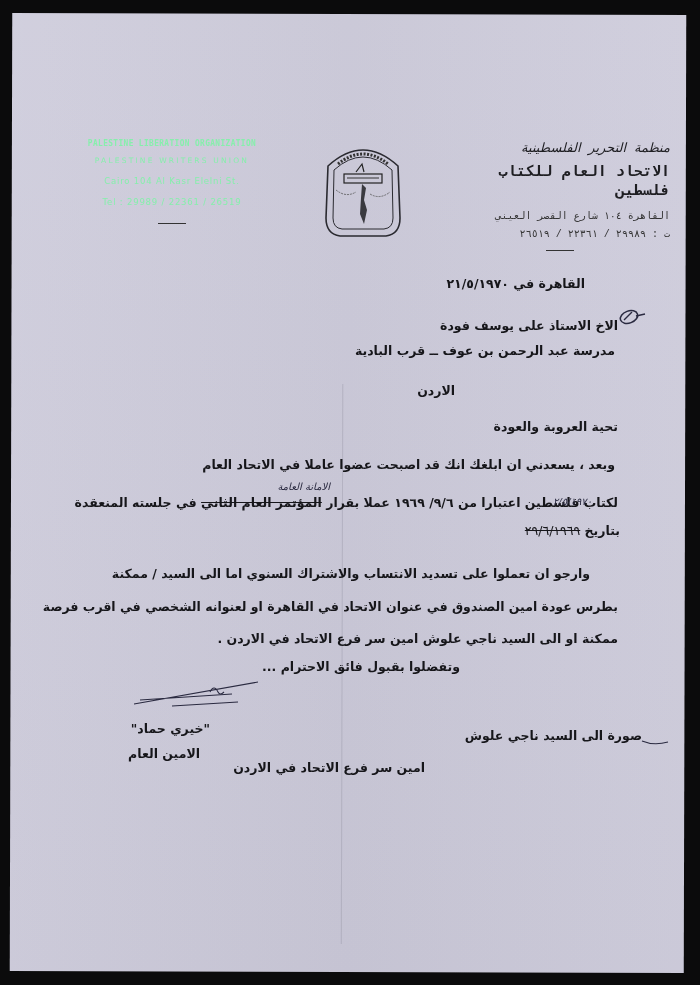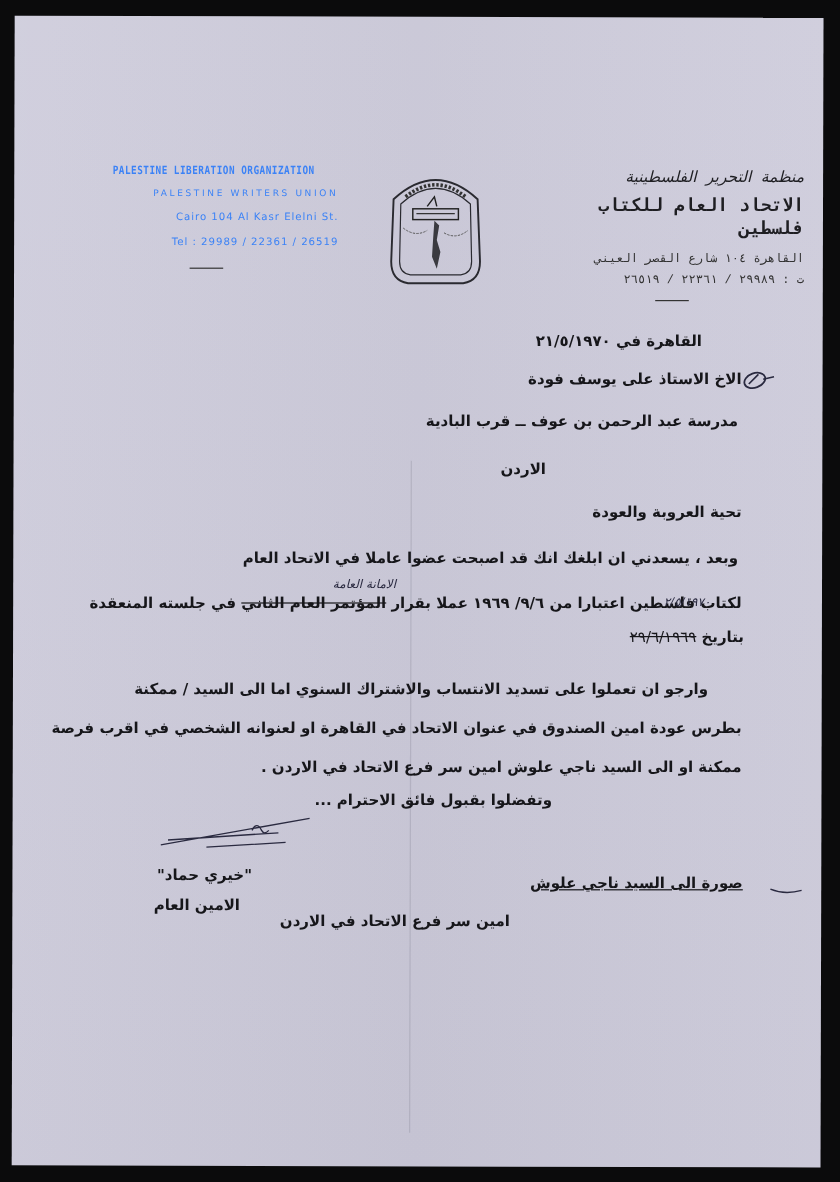--- a/index.html
+++ b/index.html
@@ -18,21 +18,21 @@
       linear-gradient(90deg, rgba(255,255,255,0.05), rgba(0,0,0,0.02) 50%, rgba(255,255,255,0.04)),
       linear-gradient(180deg, rgba(255,255,255,0.04), rgba(0,0,0,0.02));
     transform: rotate(0.15deg);
   }
   .fold {
     position: absolute; left: 331px; top: 370px; width: 1px; height: 560px;
     background: rgba(120,118,135,0.25);
   }
   .en-head {
     position: absolute; left: 62px; top: 137px; width: 220px;
-    text-align: right; color: #3b82f6;
+    text-align: center; color: #86efac;
   }
   .en-org {
     font-family: "DejaVu Sans Mono", monospace;
     font-weight: bold; font-size: 9.5px; letter-spacing: 0.5px;
     transform: scaleX(0.82); transform-origin: center;
     white-space: nowrap;
   }
   .en-union { font-size: 7.5px; letter-spacing: 2.2px; margin-top: 8px; }
   .en-addr { font-size: 8.5px; letter-spacing: 0.8px; margin-top: 11px; }
   .en-tel { font-size: 8.5px; letter-spacing: 0.8px; margin-top: 11px; }
@@ -94,21 +94,21 @@
 <div class="ar-head">
   <div class="ar-org">منظمة التحرير الفلسطينية</div>
   <div class="ar-union">الاتحاد العام للكتاب فلسطين</div>
   <div class="ar-addr">القاهرة ١٠٤ شارع القصر العيني</div>
   <div class="ar-tel">ت : ٢٩٩٨٩ / ٢٢٣٦١ / ٢٦٥١٩</div>
   <div class="ar-rule"></div>
 </div>
 
 <div class="ar" style="right:115px; top:276px;">القاهرة في ٢١/٥/١٩٧٠</div>
 
-<div class="ar" style="right:82px; top:308px;margin-left:17px;">الاخ الاستاذ على يوسف فودة</div>
+<div class="ar" style="right:82px; top:318px;margin-left:17px;">الاخ الاستاذ على يوسف فودة</div>
 <div class="mark" style="left:618px; top:308px;">
   <svg width="28" height="18" viewBox="0 0 28 18">
       <ellipse cx="11" cy="9" rx="9" ry="6" fill="none" stroke="#2a2a40" stroke-width="1.5" transform="rotate(-20 11 9)"></ellipse>
       <path d="M6 12 L14 4 M18 8 L27 6" stroke="#2a2a40" stroke-width="1.4" fill="none"></path>
     </svg>
 </div>
 
 <div class="ar" style="right:85px; top:343px;">مدرسة عبد الرحمن بن عوف ــ قرب البادية</div>
 <div class="ar" style="right:245px; top:383px;">الاردن</div>
 
@@ -142,14 +142,14 @@
     </svg>
 </div>
 <div class="ar" style="right:490px; top:721px;">"خيري حماد"</div>
 <div class="ar" style="right:500px; top:746px;">الامين العام</div>
 
 <div class="mark" style="left:640px; top:733px;">
   <svg width="30" height="10">
       <path d="M2 3 Q14 8 28 4" stroke="#2a2a40" stroke-width="1.1" fill="none"></path>
     </svg>
 </div>
-<div class="ar" style="right:81px; top:728px;text-decoration:underline;">صورة الى السيد ناجي علوش</div>
+<div class="ar" style="right:58px; top:728px;">صورة الى السيد ناجي علوش</div>
 <div class="ar" style="right:275px; top:760px;">امين سر فرع الاتحاد في الاردن</div>
 
 </body></html>

